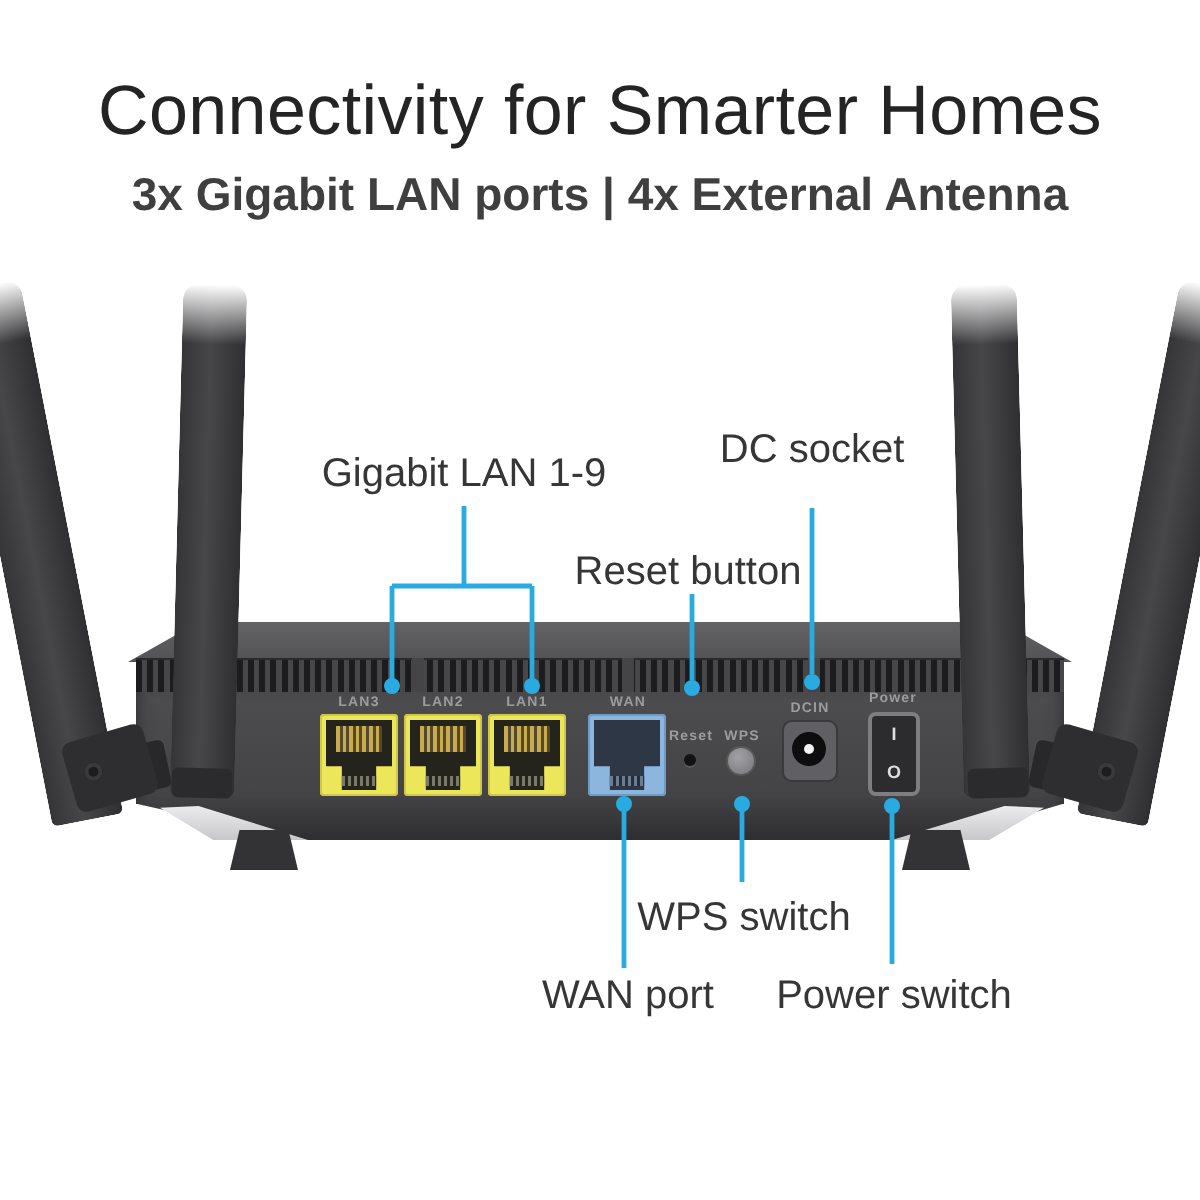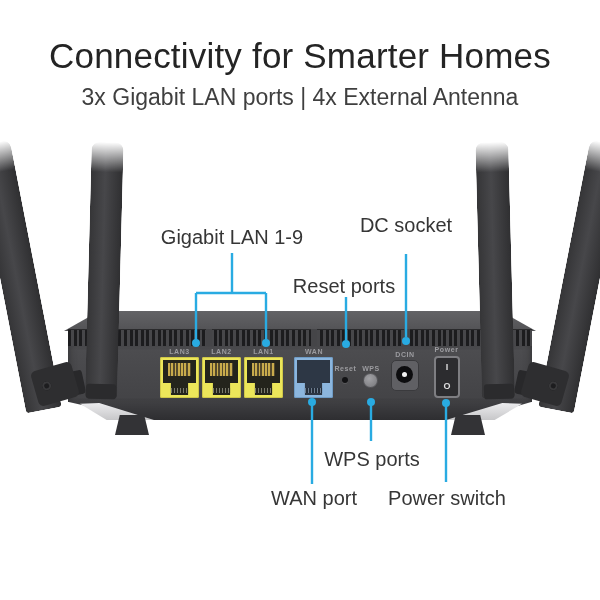--- a/index.html
+++ b/index.html
@@ -3,21 +3,21 @@
 <meta charset="utf-8">
 <style>
   html,body{margin:0;padding:0;background:#fff;}
   .canvas{position:relative;width:600px;height:584px;background:#ffffff;overflow:hidden;
           font-family:"Liberation Sans", sans-serif;}
   .abs{position:absolute;}
 
   
   .title{left:0;top:36px;width:600px;text-align:center;font-size:35px;font-weight:400;
          color:#242424;letter-spacing:.2px;}
-  .subtitle{left:0;top:84px;width:600px;text-align:center;font-size:23px;font-weight:400;
+  .subtitle{left:0;top:84px;width:600px;text-align:center;font-size:23px;font-weight:700;
             color:#3f3f3f;}
 
   
   .ant{background:linear-gradient(90deg,#353537 0%,#47474a 45%,#2f2f31 100%);
        border-radius:8px 8px 3px 3px;
        -webkit-mask-image:linear-gradient(180deg,rgba(0,0,0,0) 0,#000 30px);
        mask-image:linear-gradient(180deg,rgba(0,0,0,0) 0,#000 30px);}
   .ant-outer-l{left:26px;top:138px;width:36px;height:272px;transform:rotate(-11deg);transform-origin:50% 100%;}
   .ant-outer-r{left:538px;top:138px;width:36px;height:272px;transform:rotate(11deg);transform-origin:50% 100%;}
   .ant-inner-l{left:85px;top:142px;width:32px;height:256px;transform:rotate(1.5deg);transform-origin:50% 100%;}
@@ -184,18 +184,18 @@
       <circle cx="346" cy="344" r="4"></circle>
       <circle cx="406" cy="341" r="4"></circle>
       <circle cx="312" cy="402" r="4"></circle>
       <circle cx="371" cy="402" r="4"></circle>
       <circle cx="446" cy="403" r="4"></circle>
     </g>
   </svg>
 
   <div class="abs co-label" style="left:132px;top:226px;width:200px;">Gigabit LAN 1-9</div>
   <div class="abs co-label" style="left:331px;top:214px;width:150px;">DC socket</div>
-  <div class="abs co-label" style="left:259px;top:275px;width:170px;">Reset ports</div>
-  <div class="abs co-label" style="left:292px;top:448px;width:160px;">WPS ports</div>
+  <div class="abs co-label" style="left:259px;top:275px;width:170px;">Reset button</div>
+  <div class="abs co-label" style="left:292px;top:448px;width:160px;">WPS switch</div>
   <div class="abs co-label" style="left:367px;top:487px;width:160px;">Power switch</div>
   <div class="abs co-label" style="left:234px;top:487px;width:160px;">WAN port</div>
 
 </div>
 
 </body></html>

